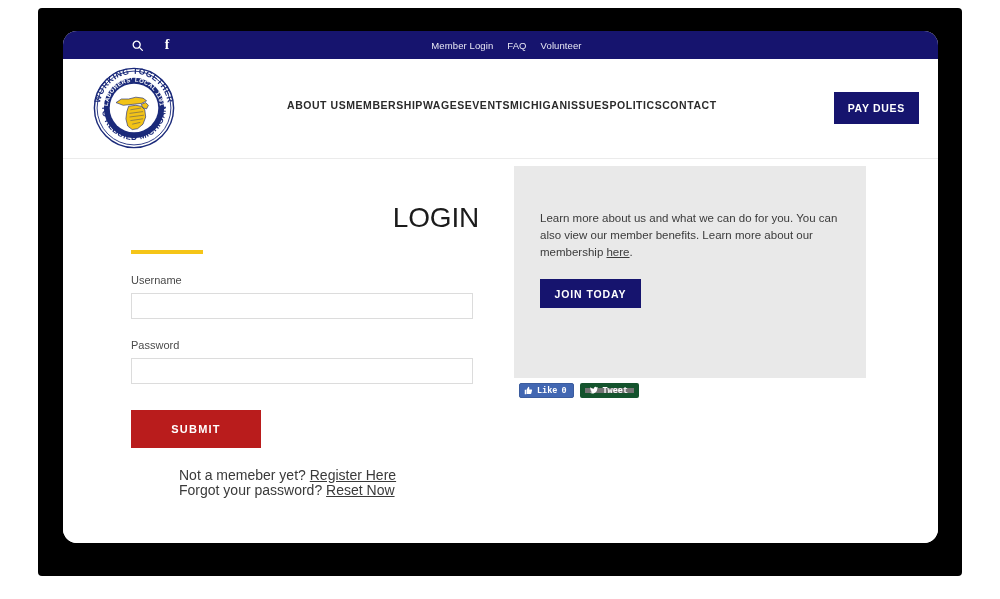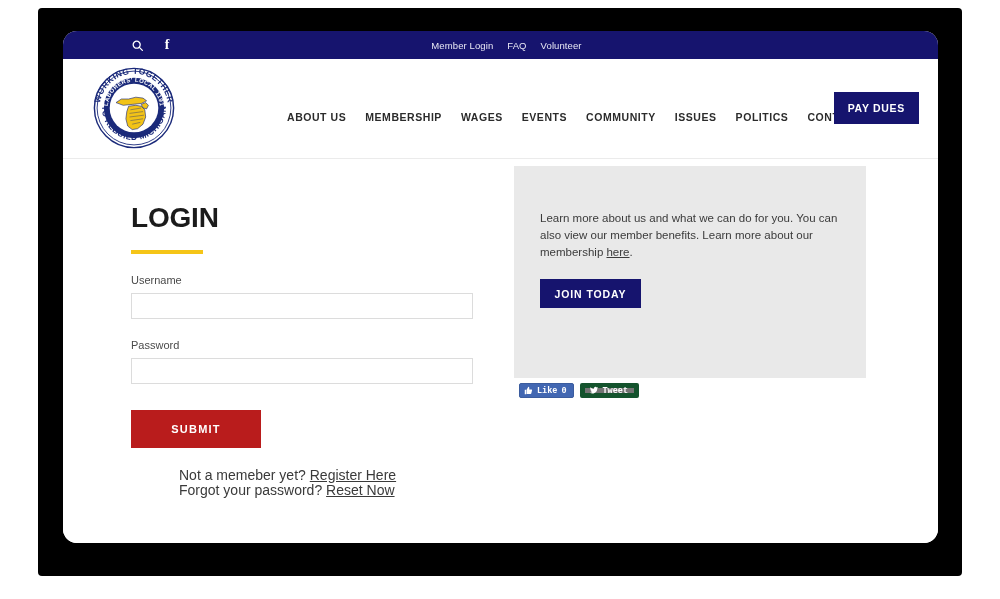--- a/index.html
+++ b/index.html
@@ -95,24 +95,23 @@
     position: absolute;
     left: 26px; top: 4px;
     width: 90px; height: 90px;
     cursor: pointer;
   }
   .logo svg { display:block; width:90px; height:90px; }
 
   
   .mainnav {
     position: absolute;
-    left: 224px; top: 52px;
-    display: flex;
-    align-items: center;
-    gap: 19px;
+    left: 224px; top: 40px;
+    display: flex;
+    align-items: center;
   }
   .nav-item {
     font-size: 10.5px;
     font-weight: bold;
     letter-spacing: .55px;
     color: #2b2b2b;
     text-decoration: none;
     white-space: nowrap;
     cursor: pointer;
   }
@@ -139,24 +138,25 @@
 
   
   .login-col {
     position: absolute;
     left: 68px; top: 45px;
     width: 348px;
   }
   .login-title {
     margin: 0;
     font-size: 28px;
-    font-weight: bold;
+    font-weight: normal;
     letter-spacing: -0.2px;
     color: #1b1b1b;
     line-height: 1;
+    text-align: right;
   }
   .title-rule {
     margin-top: 18px;
     width: 72px; height: 4px;
     background: #f5c518;
   }
   .field { margin-top: 20px; }
   .field-label {
     display: block;
     font-size: 11px;
@@ -336,21 +336,21 @@
             <path d="M48,68 L57,66"></path>
           </g>
         </svg>
       </div>
 
       <div class="mainnav">
         <a class="nav-item">ABOUT US</a>
         <a class="nav-item">MEMBERSHIP</a>
         <a class="nav-item">WAGES</a>
         <a class="nav-item">EVENTS</a>
-        <a class="nav-item">COMMUNITY</a>
+        <a class="nav-item">MICHIGAN</a>
         <a class="nav-item">ISSUES</a>
         <a class="nav-item">POLITICS</a>
         <a class="nav-item">CONTACT</a>
       </div>
 
       <button class="paydues">PAY DUES</button>
 
     </div>
 
     <div class="content">

